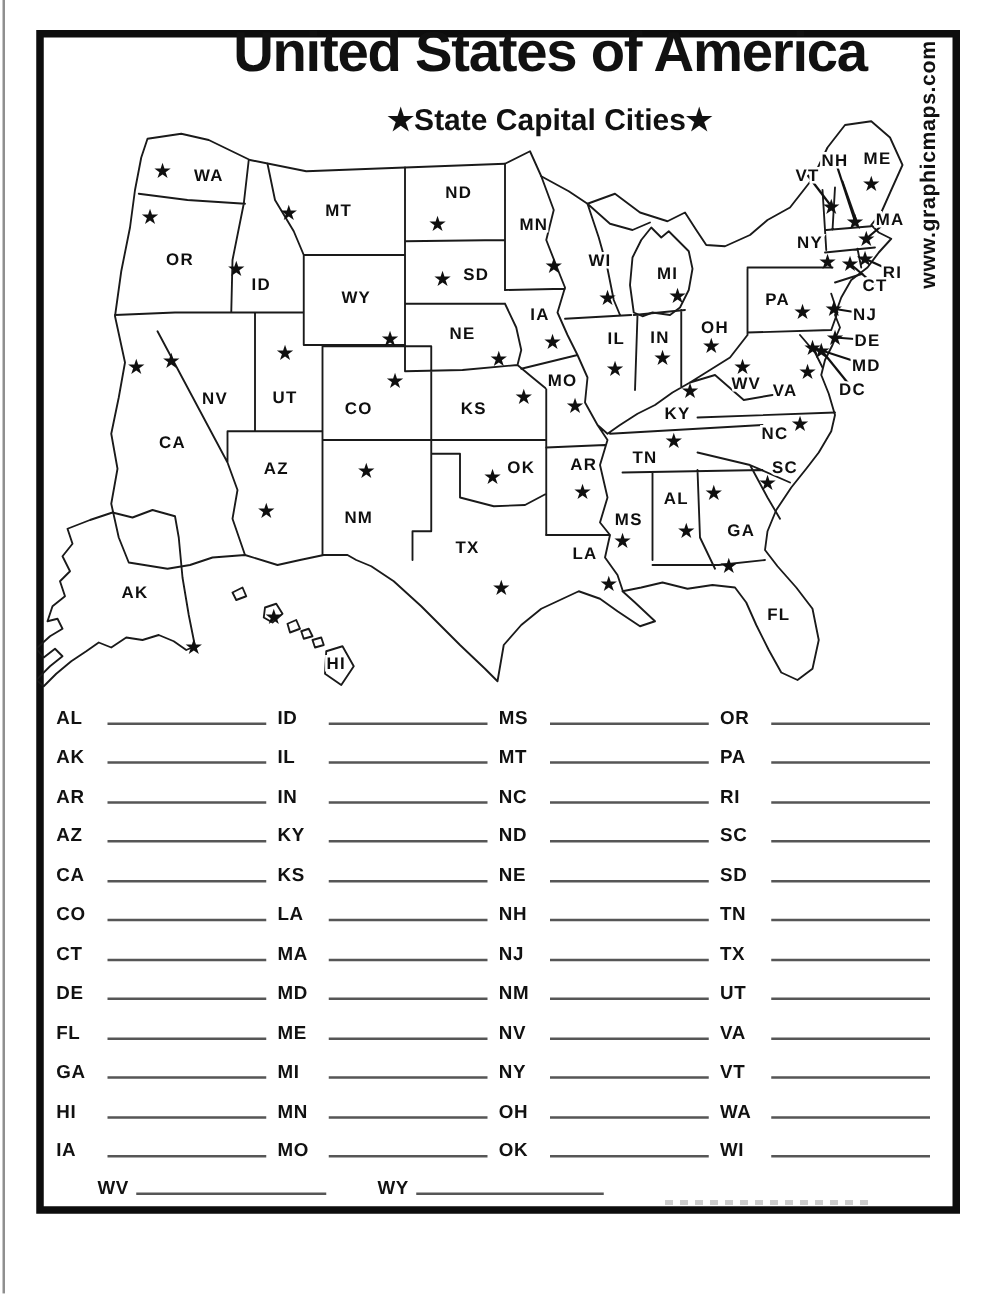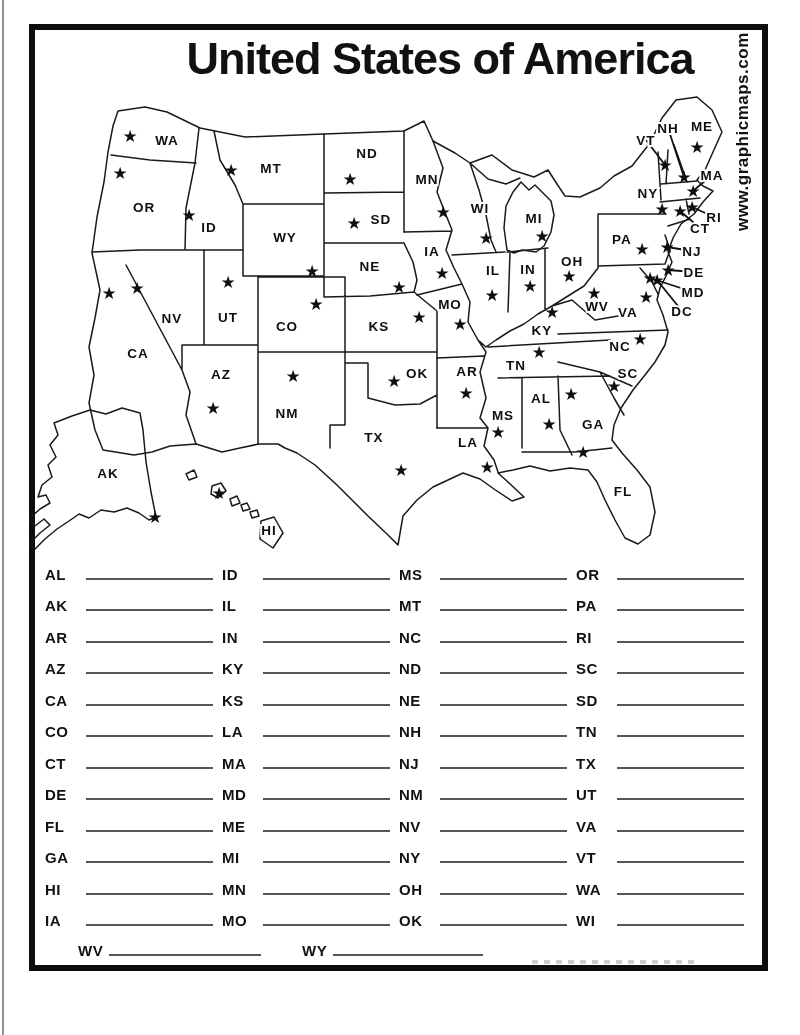--- a/index.html
+++ b/index.html
@@ -1,21 +1,21 @@
 <!DOCTYPE html>
 <html><head>
 <meta charset="utf-8">
 <style>
   html,body{margin:0;padding:0;background:#fff;}
   .page{position:relative;width:800px;height:1035px;background:#ffffff;overflow:hidden;
         font-family:"Liberation Sans",sans-serif;color:#111;}
   .scan-edge{position:absolute;left:2px;top:0;width:2px;height:1035px;background:#8f8f8f;}
   .frame{position:absolute;left:29px;top:24px;width:739px;height:947px;
          border:6px solid #0d0d0d;box-sizing:border-box;background:#fff;}
-  .title{position:absolute;left:150px;top:33px;width:580px;text-align:center;
+  .title{position:absolute;left:150px;top:16px;width:580px;text-align:center;
          font-size:45px;font-weight:bold;letter-spacing:-1px;white-space:nowrap;}
   .subtitle{position:absolute;left:150px;top:82px;width:580px;text-align:center;
          font-size:24px;font-weight:bold;letter-spacing:0px;white-space:nowrap;}
   .website{position:absolute;left:724px;top:32px;width:38px;height:200px;
          writing-mode:vertical-rl;transform:rotate(180deg);
          font-size:17px;font-weight:bold;letter-spacing:.5px;line-height:38px;text-align:center;
          white-space:nowrap;}
   .map-svg{position:absolute;left:30px;top:95px;width:739px;height:465px;}
   .map-svg path{fill:none;stroke:#1a1a1a;stroke-width:1.5;stroke-linejoin:round;stroke-linecap:round;}
   .map-svg .leader{stroke:#111;stroke-width:1.8;}
@@ -38,20 +38,21 @@
          background:repeating-linear-gradient(90deg,#bdbdbd 0 6px,transparent 6px 12px);}
 </style>
 </head>
 <body>
 
 <div class="page">
   <div class="scan-edge"></div>
   <div class="frame"></div>
 
   <div class="title">United States of America</div>
+  <div class="subtitle">★State Capital Cities★</div>
   <div class="website">www.graphicmaps.com</div>
 
   <svg id="map-svg" class="map-svg" viewBox="30 95 739 465">
     <g>
 
       <path d="M113,126 L118,111 L145,107 L167,112 L200,128 L245,137 L324,134 L404,131 L424,121 L433,141 L455,153 L470,163 L492,155 L512,170 L534,177 L548,170 L557,184 L565,196 L580,197 L600,188 L614,176 L632,166 L650,143 L662,118 L676,100 L697,97 L712,110 L722,132 L713,152 L705,170 L697,180 L703,186 L713,191 L703,202 L694,214 L681,224 L673,238 L668,252 L672,262 L666,276 L660,288 L657,300 L663,315 L668,332 L665,345 L655,362 L645,375 L633,390 L621,408 L614,425 L612,440 L622,453 L637,470 L650,487 L655,512 L650,535 L638,544 L625,538 L615,520 L605,500 L597,482 L588,470 L570,468 L550,471 L530,466 L513,470 L498,473 L508,482 L524,497 L512,501 L494,489 L480,479 L463,473 L448,480 L433,487 L417,500 L403,516 L398,545 L388,535 L368,516 L350,498 L337,485 L315,465 L297,453 L285,448 L278,444 L259,444 L240,448 L222,452 L196,444 L170,446 L152,452 L134,455 L103,450 L95,430 L89,403 L94,375 L89,347 L95,318 L100,290 L92,253 L97,217 L104,182 L108,152 Z"></path>
 
       <path d="M507,250 L504,228 L506,206 L513,192 L521,182 L529,190 L535,185 L543,193 L551,201 L554,215 L551,232 L544,246 L536,252 L522,250 L514,253 Z"></path>
 
       <path d="M111,155 L150,160 L196,163 M199,128 L195,163 L186,208 L185,250 M92,252 L140,250 L185,250 M214,131 L220,160 L235,185 L243,204 M243,204 L243,276 M185,250 L243,250 M243,204 L324,204 M324,134 L324,297 M243,276 L324,276 M324,193 L404,192 M404,131 L404,232 M324,243 L404,243 M404,243 L413,262 L417,280 L414,292 M324,297 L370,296 L414,292 M258,277 L345,277 M258,277 L258,444 M345,277 L345,425 L330,425 L330,448 M258,352 L345,352 M204,250 L204,345 M204,345 L258,345 M126,265 L182,370 M182,345 L204,345 M182,345 L182,370 M182,370 L190,392 L186,415 L196,444 M345,352 L437,352 M345,363 L368,363 M368,363 L368,398 M368,398 L395,405 L420,404 L437,395 M437,352 L437,428 M414,292 L426,302 L437,311 L437,352"></path>

